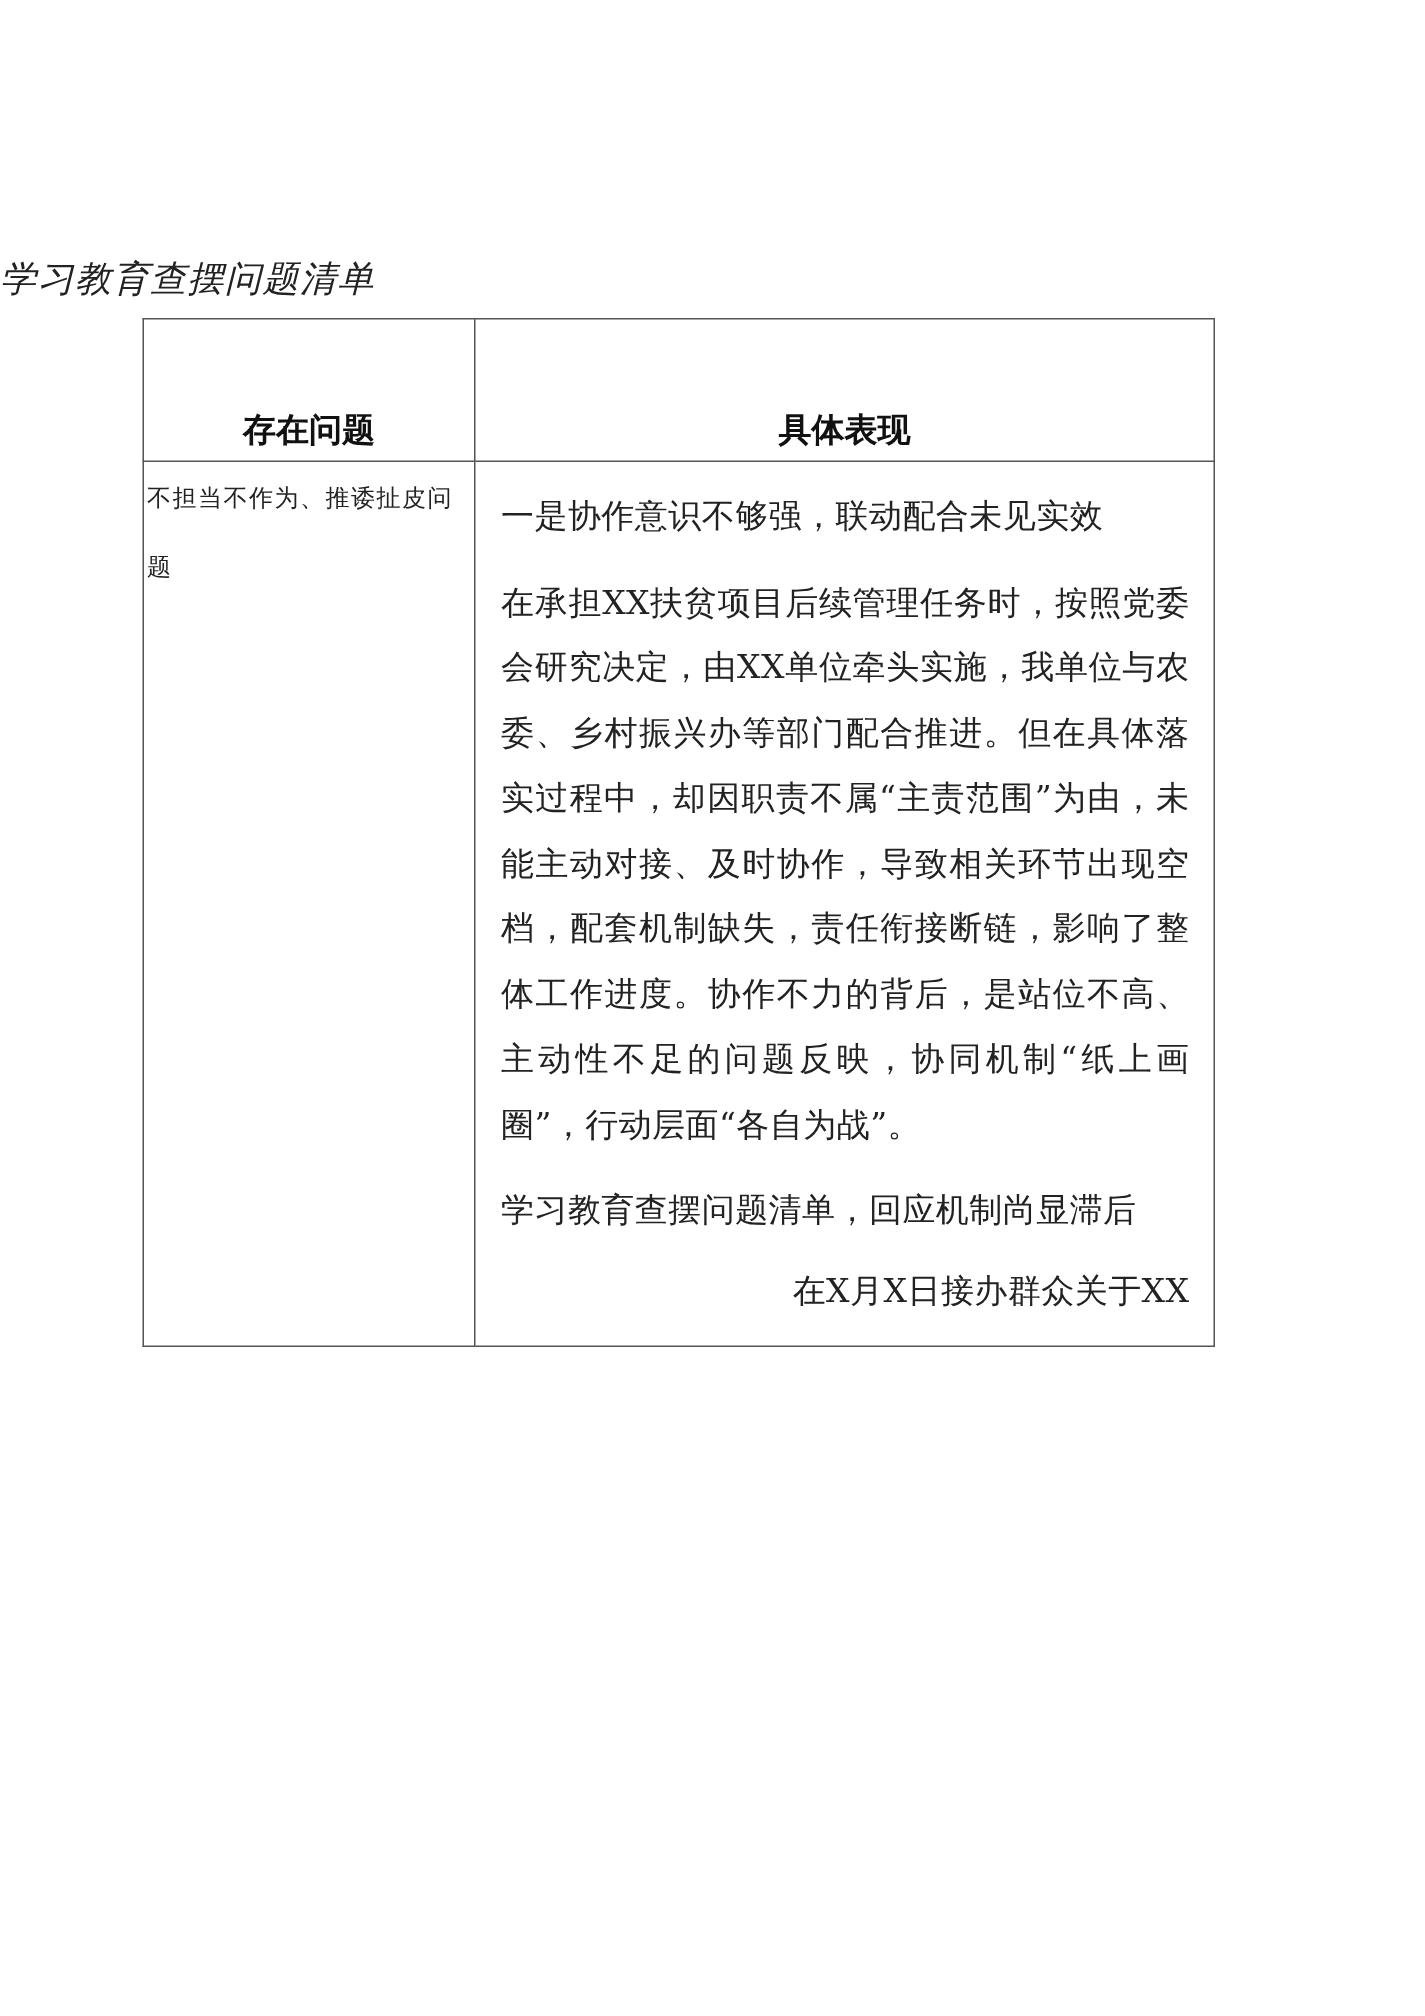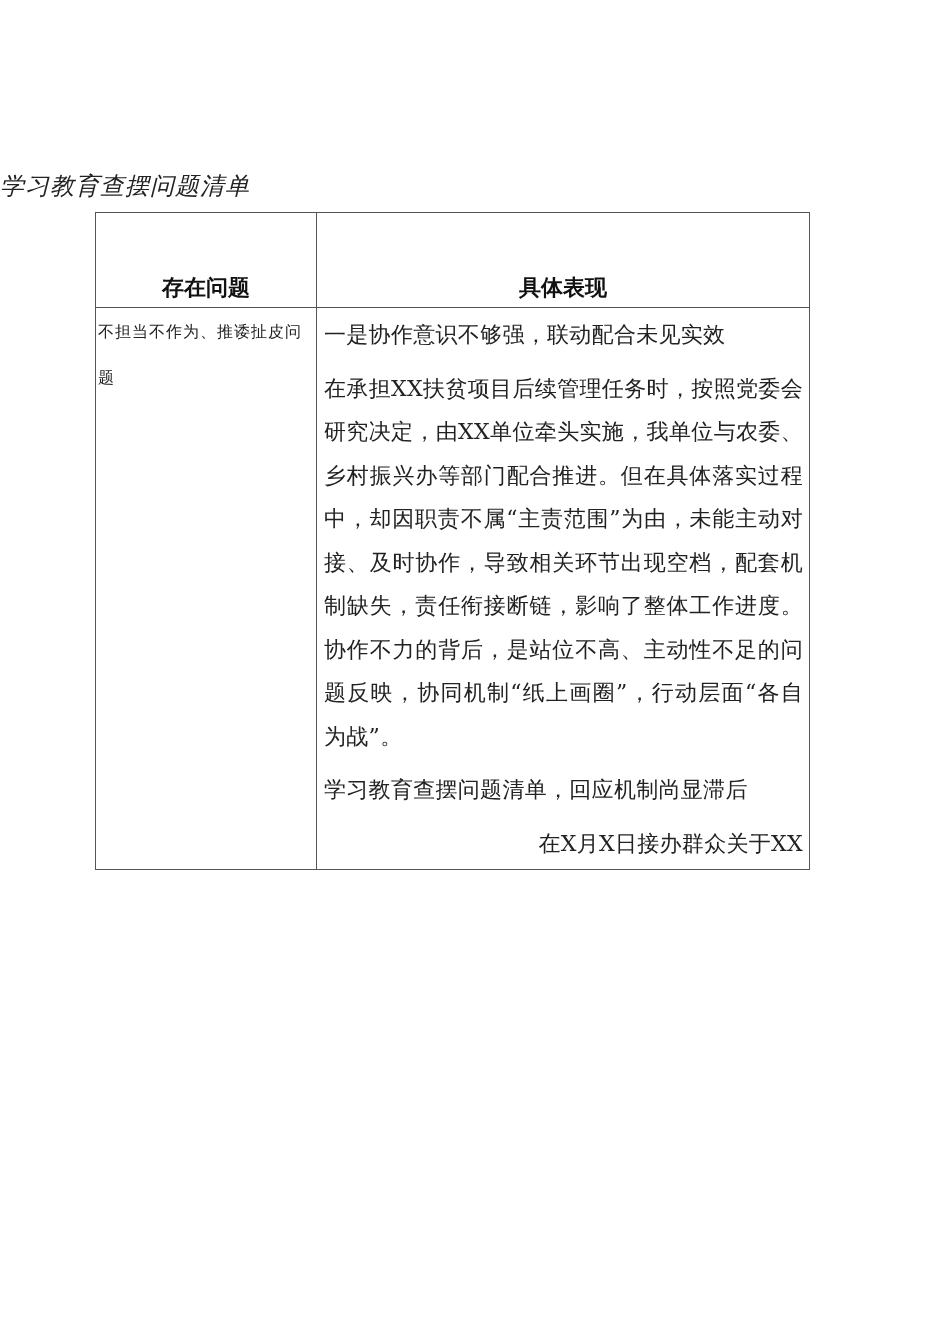--- a/index.html
+++ b/index.html
@@ -62,21 +62,21 @@
       color: #222222;
     }
     .detail-cell {
       padding: 1px 2px 0 3px !important;
       color: #222222;
     }
     .para {
       font-size: 22px;
       line-height: 43.5px;
       letter-spacing: 0.3px;
-      margin: 4px;
+      margin: 14px;
     }
     .heading-para {
       margin-bottom: 10px;
     }
     .body-para {
       margin-bottom: 10px;
       text-align: justify;
     }
     .last-para {
       margin-top: 6px;

